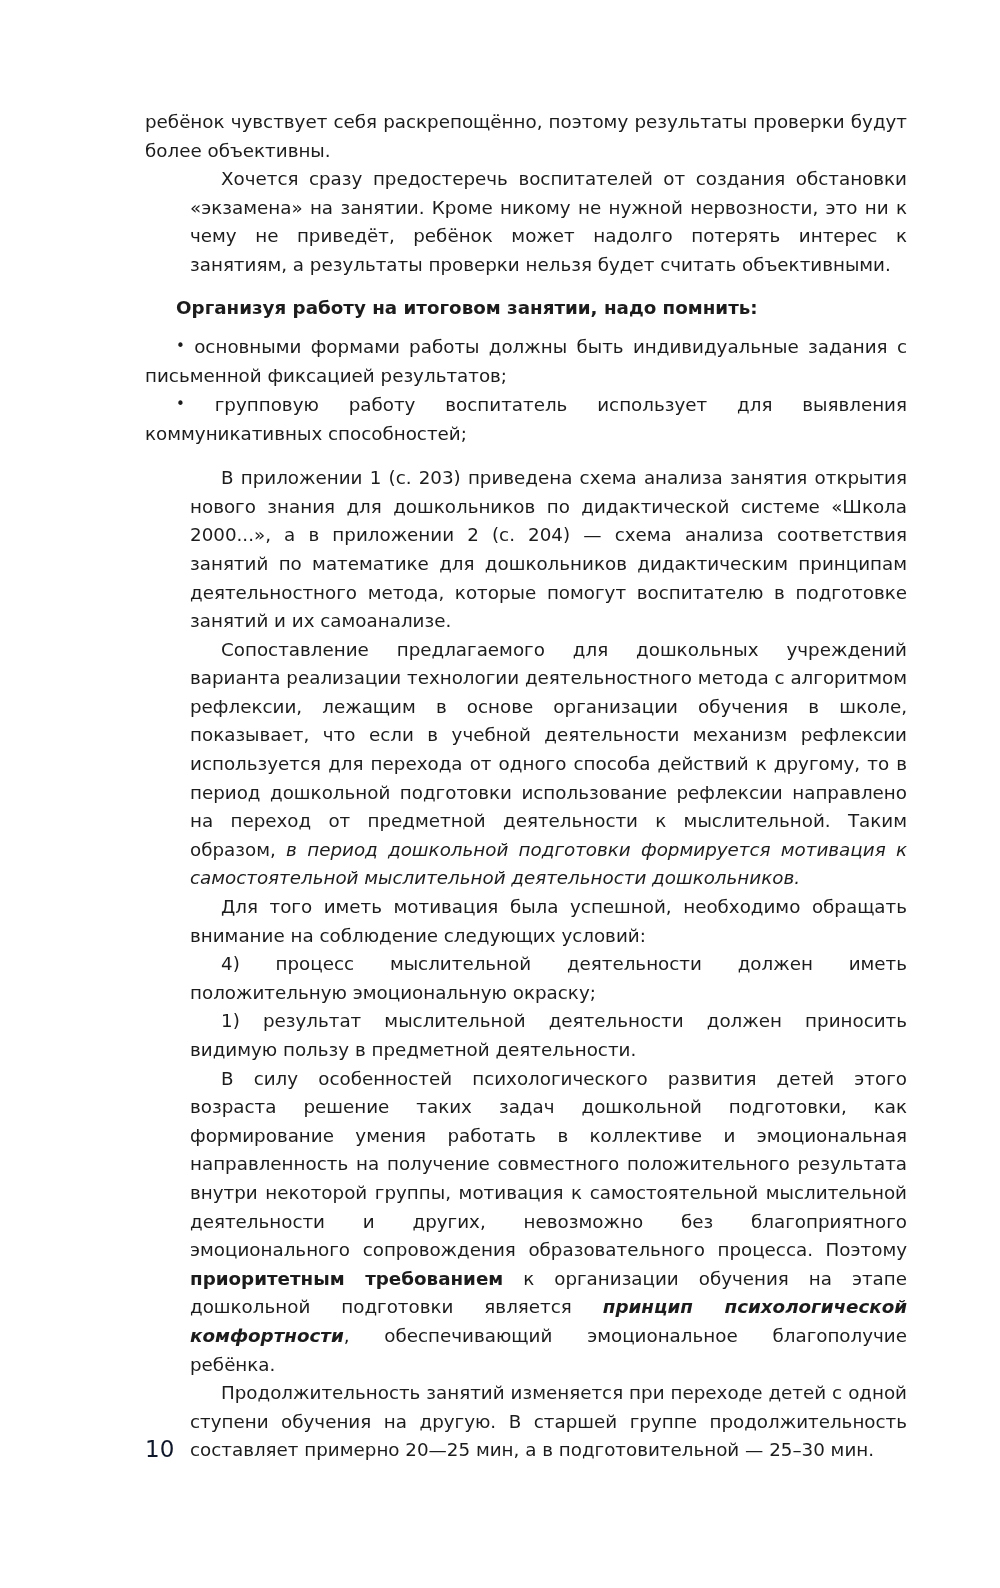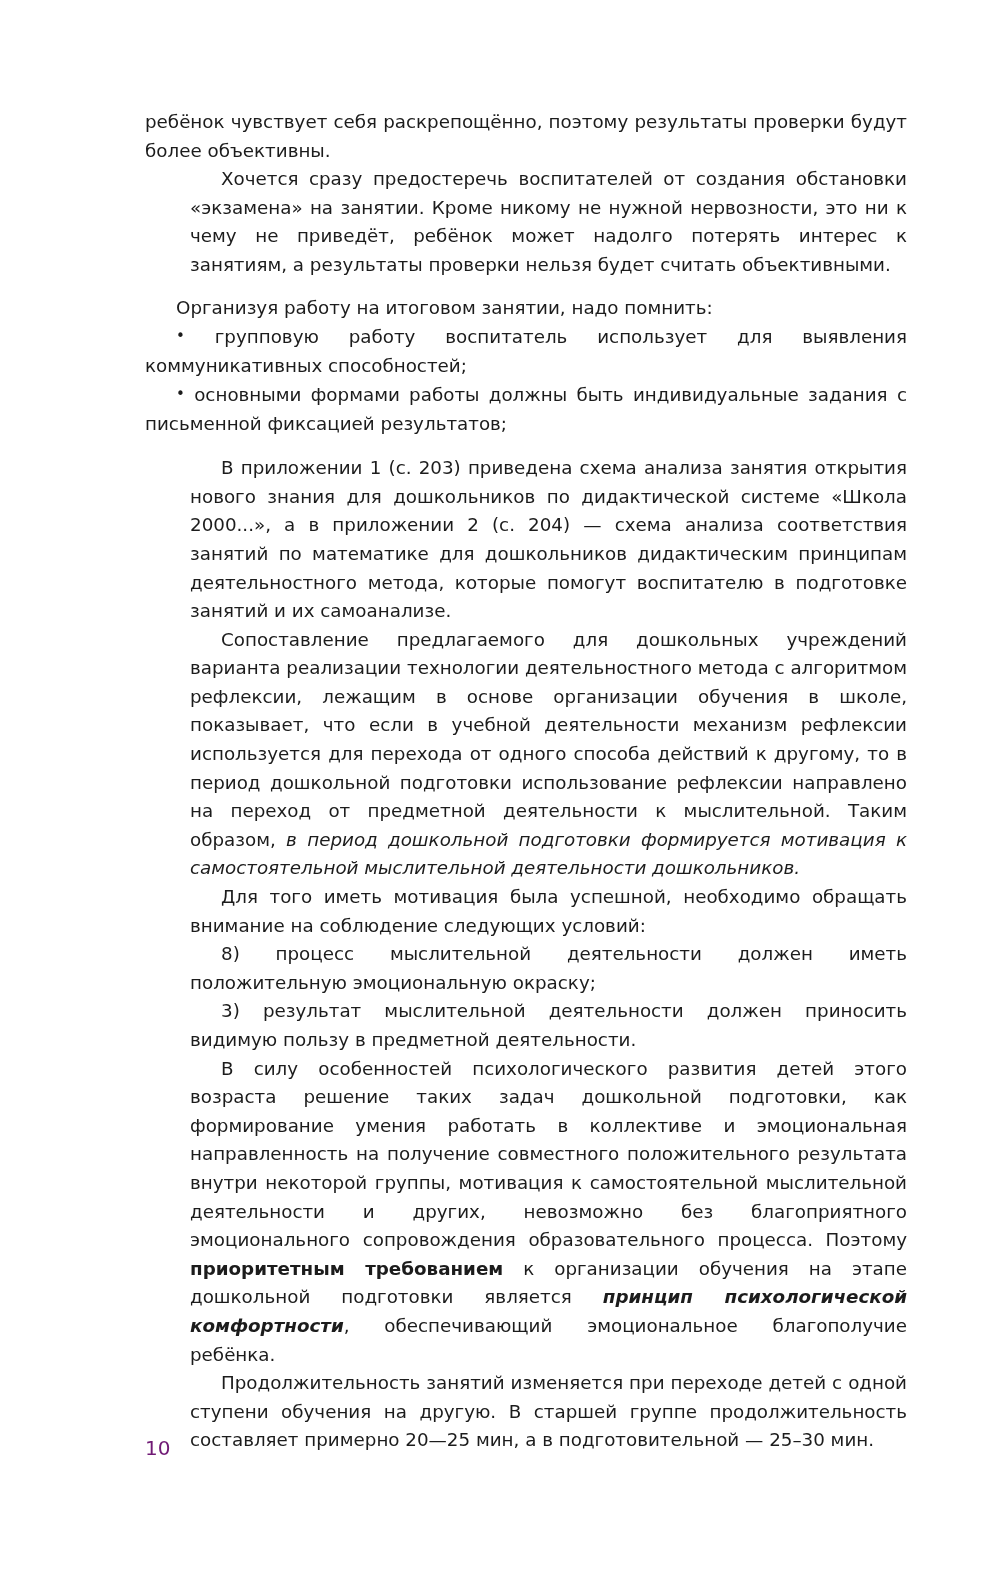--- a/index.html
+++ b/index.html
@@ -45,24 +45,24 @@
   
   p::after {
     content: "";
     display: inline-block;
     width: 100%;
   }
   p.nostretch::after {
     content: none;
   }
   .heading {
-    font-weight: normal;
+    font-weight: bold;
     text-indent: 31px;
     margin-top: 14px;
-    margin-bottom: 0;
+    margin-bottom: 10px;
     text-align: left;
   }
   .heading::after { content: none; }
   .bullet-item {
     text-indent: 31px;
     text-align: justify;
   }
   .bullet-dot {
     font-size: 15px;
     vertical-align: 0.12em;
@@ -70,53 +70,53 @@
   }
   .gap-para  { height: 16px; }
   .bold { font-weight: bold; }
   .ital { font-style: italic; }
   .bold-ital { font-weight: bold; font-style: italic; }
   .page-number {
     position: absolute;
     left: 145px;
     top: 1436px;
     font-family: "DejaVu Sans", "Liberation Sans", sans-serif;
-    font-size: 20px;
-    color: #701a75;
+    font-size: 23px;
+    color: #0f172a;
   }
 </style>
 </head>
 <body>
 
 <div class="page">
 
   <div class="text-column">
 
     <p class="noindent nostretch">ребёнок чувствует себя раскрепощённо, поэтому результаты проверки будут более объективны.</p>
 
     <p class="indent nostretch">Хочется сразу предостеречь воспитателей от создания обстановки «экзамена» на занятии. Кроме никому не нужной нервозности, это ни к чему не приведёт, ребёнок может надолго потерять интерес к занятиям, а результаты проверки нельзя будет считать объективными.</p>
 
     <p class="heading">Организуя работу на итоговом занятии, надо помнить:</p>
 
+    <p class="bullet-item nostretch"><span class="bullet-dot">•</span>&nbsp;<span>основными формами работы должны быть индивидуальные задания с письменной фиксацией результатов;</span></p>
+
     <p class="bullet-item nostretch"><span class="bullet-dot">•</span>&nbsp;<span>групповую работу воспитатель использует для выявления коммуникативных способностей;</span></p>
-
-    <p class="bullet-item nostretch"><span class="bullet-dot">•</span>&nbsp;<span>основными формами работы должны быть индивидуальные задания с письменной фиксацией результатов;</span></p>
 
 
     <div class="gap-para"></div>
 
     <p class="indent nostretch">В приложении 1 (с. 203) приведена схема анализа занятия открытия нового знания для дошкольников по дидактической системе «Школа 2000...», а в приложении 2 (с. 204) — схема анализа соответствия занятий по математике для дошкольников дидактическим принципам деятельностного метода, которые помогут воспитателю в подготовке занятий и их самоанализе.</p>
 
     <p class="indent nostretch"><span>Сопоставление предлагаемого для дошкольных учреждений варианта реализации технологии деятельностного метода с алгоритмом рефлексии, лежащим в основе организации обучения в школе, показывает, что если в учебной деятельности механизм рефлексии используется для перехода от одного способа действий к другому, то в период дошкольной подготовки использование рефлексии направлено на переход от предметной деятельности к мыслительной. Таким образом, </span><span class="ital">в период дошкольной подготовки формируется мотивация к самостоятельной мыслительной деятельности дошкольников.</span></p>
 
     <p class="indent nostretch">Для того иметь мотивация была успешной, необходимо обращать внимание на соблюдение следующих условий:</p>
 
-    <p class="indent nostretch">8) процесс мыслительной деятельности должен иметь положительную эмоциональную окраску;</p>
+    <p class="indent nostretch">4) процесс мыслительной деятельности должен иметь положительную эмоциональную окраску;</p>
 
-    <p class="indent nostretch">3) результат мыслительной деятельности должен приносить видимую пользу в предметной деятельности.</p>
+    <p class="indent nostretch">1) результат мыслительной деятельности должен приносить видимую пользу в предметной деятельности.</p>
 
     <p class="indent nostretch"><span>В силу особенностей психологического развития детей этого возраста решение таких задач дошкольной подготовки, как формирование умения работать в коллективе и эмоциональная направленность на получение совместного положительного результата внутри некоторой группы, мотивация к самостоятельной мыслительной деятельности и других, невозможно без благоприятного эмоционального сопровождения образовательного процесса. Поэтому </span><span class="bold">приоритетным требованием</span><span> к организации обучения на этапе дошкольной подготовки является </span><span class="bold-ital">принцип психологической комфортности</span><span>, обеспечивающий эмоциональное благополучие ребёнка.</span></p>
 
     <p class="indent nostretch">Продолжительность занятий изменяется при переходе детей с одной ступени обучения на другую. В старшей группе продолжительность составляет примерно 20—25 мин, а в подготовительной — 25–30 мин.</p>
 
   </div>
 
   <div class="page-number">10</div>
 
 </div>

